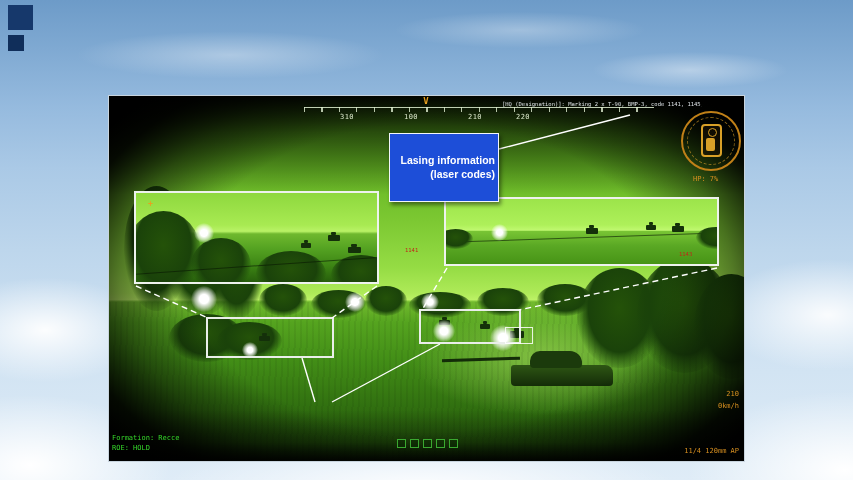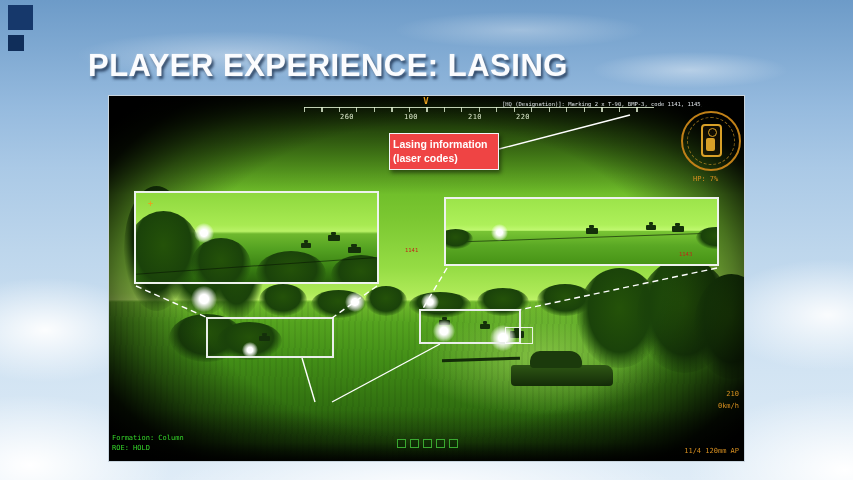--- a/index.html
+++ b/index.html
@@ -73,32 +73,31 @@
   .inset{position:absolute;border:2px solid #eef2ee;overflow:hidden;}
   .inset-l{left:25px;top:95px;width:245px;height:93px;
     background:linear-gradient(180deg,#8ed83e 0%,#a8ea52 36%,#b9f266 43%,#6fb82e 46%,#55a322 62%,#3c8414 82%,#275e0c 100%);}
   .inset-r{left:335px;top:101px;width:275px;height:69px;
     background:linear-gradient(180deg,#9ce44a 0%,#aef05a 40%,#c0f870 48%,#78c434 50%,#5aa824 72%,#479416 100%);}
   .trect{position:absolute;border:2px solid #eaeeea;}
   .trect-l{left:97px;top:221px;width:128px;height:41px;}
   .trect-m{left:310px;top:213px;width:102px;height:35px;}
   .trect-s{left:396px;top:231px;width:28px;height:17px;border-width:1px;border-color:rgba(255,255,255,.85);}
   .lines{position:absolute;left:0;top:0;width:637px;height:367px;pointer-events:none;}
-  .co{position:absolute;background:#ef4444;border:1.5px solid #f2f6fa;color:#fff;text-align:left;
-    font:bold 10.5px/1.3 "Liberation Sans",sans-serif;padding:4px 3px;box-shadow:2px 3px 4px rgba(0,0,0,.45);}
+  .co{position:absolute;background:#1d4ed8;border:1.5px solid #f2f6fa;color:#fff;text-align:right;
+    font:bold 10.5px/1.3 "Liberation Sans",sans-serif;padding:20px 3px;box-shadow:2px 3px 4px rgba(0,0,0,.45);}
   .co-lasing{left:280px;top:37px;width:110px;}
   .co-recce{left:160px;top:306px;width:118px;}
 </style>
 </head>
 <body>
 
 <div class="slide">
   <div class="sq sq1"></div>
   <div class="sq sq2"></div>
-  <h1 class="title">PLAYER EXPERIENCE: LASING</h1>
 
   <div class="shot">
 
     <div class="scene">
       <div class="patch"></div>
       <div class="gtex"></div>
       <div class="tree" style="left:15px;top:90px;width:65px;height:125px"></div>
       <div class="tree" style="left:55px;top:105px;width:75px;height:115px"></div>
       <div class="tree" style="left:100px;top:128px;width:55px;height:95px"></div>
       <div class="tree" style="left:60px;top:218px;width:75px;height:48px"></div>
@@ -122,32 +121,32 @@
       <div class="flare" style="left:82px;top:190px;width:26px;height:26px"></div>
       <div class="flare" style="left:236px;top:196px;width:20px;height:20px"></div>
       <div class="flare" style="left:312px;top:197px;width:18px;height:18px"></div>
       <div class="flare" style="left:324px;top:224px;width:22px;height:22px"></div>
       <div class="flare" style="left:381px;top:229px;width:26px;height:26px"></div>
       <div class="flare" style="left:133px;top:246px;width:16px;height:16px"></div>
     </div>
     <div class="vig"></div>
 
     <div class="cline"></div>
-    <span class="cnum" style="left:224px">260</span>
+    <span class="cnum" style="left:224px">310</span>
     <span class="cnum" style="left:288px">100</span>
     <span class="cnum" style="left:352px">210</span>
     <span class="cnum" style="left:400px">220</span>
     <span class="cmark">V</span>
     <div class="hqmsg">[HQ (Designation)]: Marking 2 x T-90, BMP-3, code 1141, 1145, 1143.</div>
     <div class="gauge">
       <div class="gicon"></div>
     </div>
     <div class="hp">HP: 7%</div>
     <div class="bl">
-      <div>Formation: Column</div>
+      <div>Formation: Recce</div>
       <div>ROE: HOLD</div>
     </div>
     <div class="br">
       <div>210</div>
       <div>0km/h</div>
     </div>
     <div class="ammo">11/4 120mm AP</div>
     <div class="cells">
       <div class="cell"></div>
       <div class="cell"></div>

